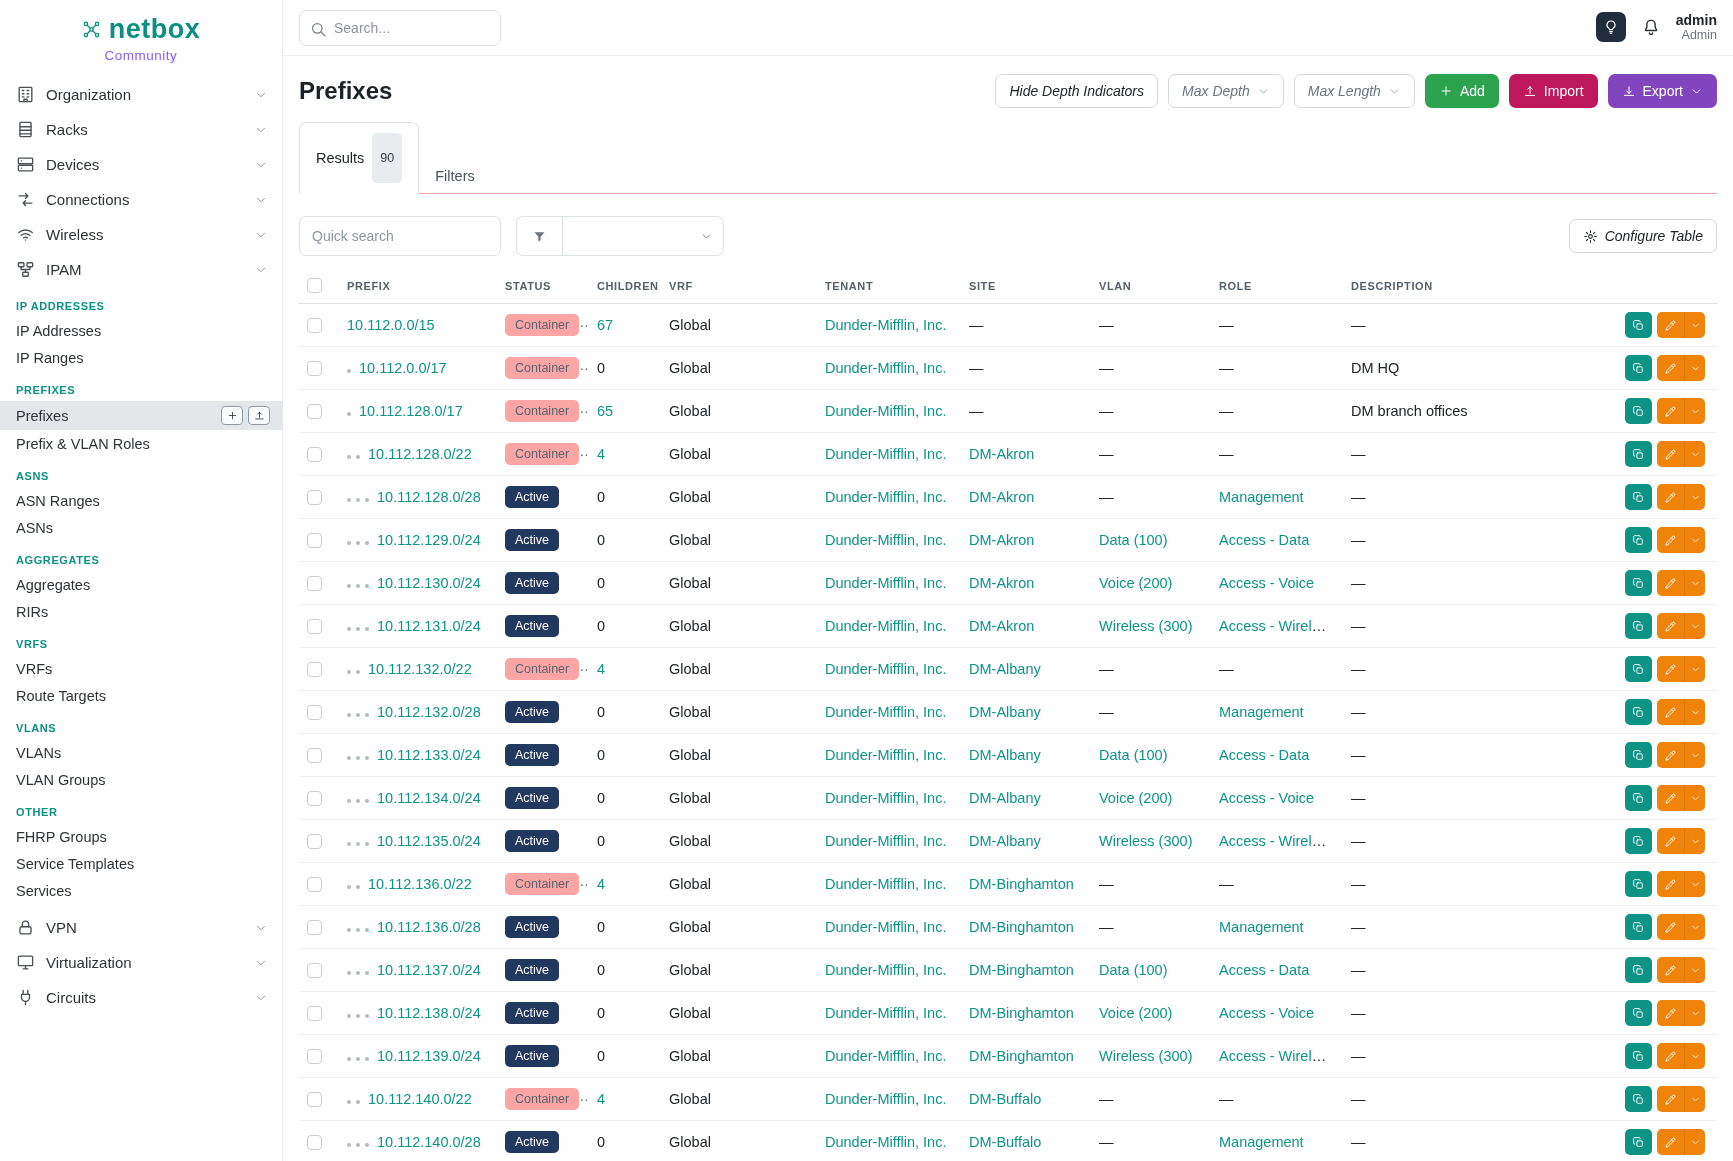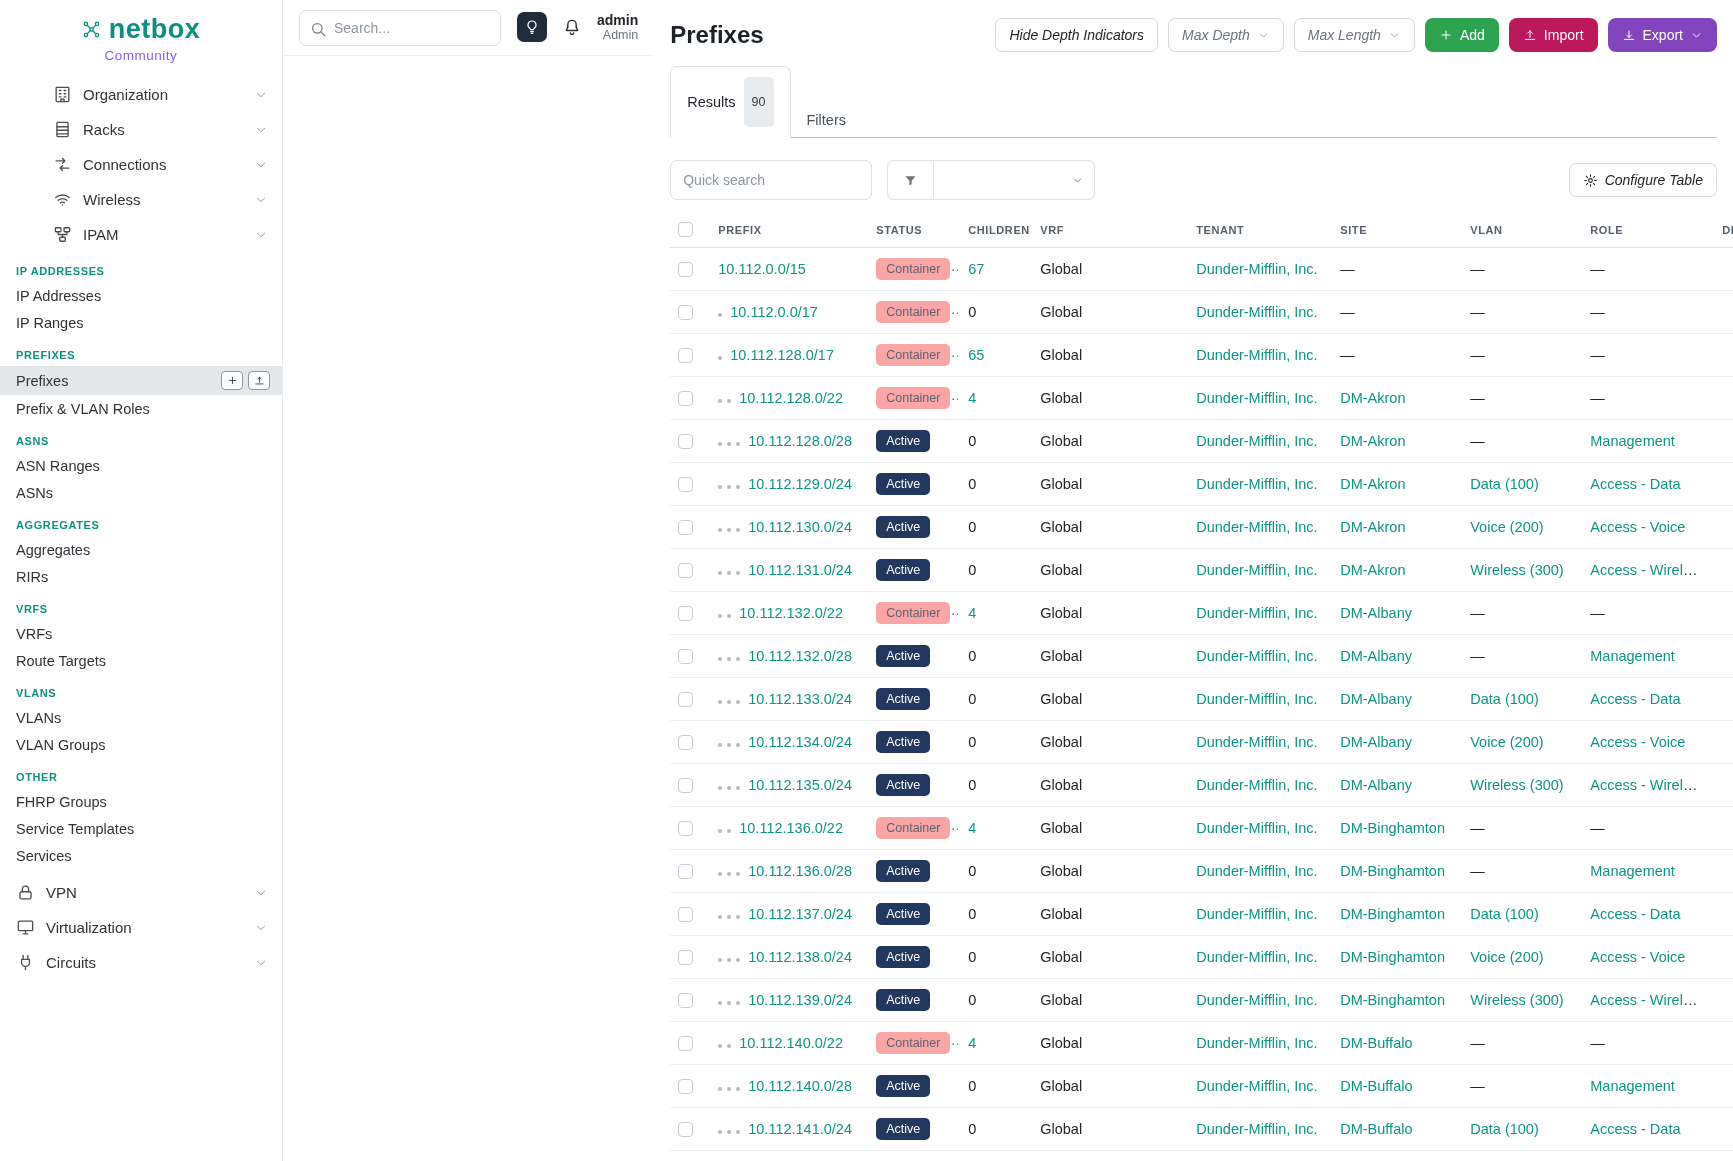--- a/index.html
+++ b/index.html
@@ -15,34 +15,34 @@
   .app { display:flex; height:100%; }
 
   
   .sidebar { width:283px; min-width:283px; border-right:1px solid #e6eaee; overflow:hidden; background:#fff; padding-bottom:10px; }
   .logo-wrap { padding:14px 0 4px; text-align:center; }
   .logo-line { display:flex; align-items:center; justify-content:center; gap:8px; }
   .logo-mark { width:34px; height:34px; color:#0e9384; }
   .brand-name { font-size:27px; font-weight:700; color:#0b8f82; letter-spacing:.5px; }
   .brand-sub { font-size:13.5px; color:#8b5cf6; margin-top:3px; letter-spacing:.5px; }
 
-  .side-menu { margin-top:10px;padding-left:37px; }
+  .side-menu { margin-top:10px; }
   .menu-item { display:flex; align-items:center; gap:11px; padding:8px 14px 8px 16px; font-size:15px; color:#2f3337; cursor:pointer; }
   .menu-item svg.menu-icon { width:19px; height:19px; color:#4a5056; }
   .menu-chevron { margin-left:auto; width:14px !important; height:14px !important; color:#8b939b; }
 
   .section-title { color:#0c9184; font-size:11px; font-weight:700; letter-spacing:.6px; padding:13px 16px 5px; }
   .section-link { display:flex; align-items:center; padding:5px 12px 5px 16px; font-size:14.5px; color:#2f3337; cursor:pointer; min-height:27px; }
   .section-link.active { background:#e3e7ea; }
   .mini-btns { margin-left:auto; display:flex; gap:5px; }
   .mini-btn { width:22px; height:19px; border:1px solid #8f99a3; border-radius:4px; background:#fbfcfd; display:flex; align-items:center; justify-content:center; color:#212529; padding:0; cursor:pointer; }
   .mini-btn svg { width:11px; height:11px; }
 
   
-  .main { flex:1; min-width:0; display:flex; }
+  .main { flex:1; min-width:0; display:flex; flex-direction:column; }
   .topbar { height:56px; display:flex; align-items:center; padding:0 16px; gap:16px; border-bottom:1px solid #eef1f3; }
   .topbar-search { position:relative; width:202px; }
   .topbar-search input { width:100%; height:36px; border:1px solid #dde2e7; border-radius:7px; padding:0 10px 0 34px; font-size:14px; color:#212529; outline:none; font-family:inherit; }
   .topbar-search input::placeholder { color:#8d959d; }
   .search-ic { position:absolute; left:10px; top:10px; width:16px; height:16px; color:#7b838b; }
   .topbar-right { margin-left:auto; display:flex; align-items:center; gap:15px; }
   .bulb-btn { width:30px; height:30px; border:none; border-radius:7px; background:#202c3c; color:#fff; display:flex; align-items:center; justify-content:center; cursor:pointer; }
   .bulb-btn svg { width:16px; height:16px; }
   .bell-btn { background:none; border:none; padding:0; color:#2b3136; cursor:pointer; display:flex; }
   .bell-btn svg { width:20px; height:20px; }
@@ -53,21 +53,21 @@
   .content { flex:1; padding:6px 16px 0; overflow:hidden; }
 
   .page-head { display:flex; align-items:center; margin:12px 0 14px; }
   .page-title { font-size:24px; font-weight:600; color:#1d2228; }
   .head-actions { margin-left:auto; display:flex; align-items:center; gap:10px; }
   .btn { display:inline-flex; align-items:center; gap:7px; font-size:14px; padding:8px 13px; border-radius:7px; border:1px solid transparent; cursor:pointer; font-family:inherit; background:#fff; }
   .btn svg { width:14px; height:14px; }
   .btn-outline { border-color:#d3d9de; color:#212529;font-style:italic; }
   .btn-muted { color:#6b7480; }
   .btn-muted .chev { color:#9aa2aa; }
-  .btn-solid { color:#fff; font-weight:500;border-radius:8px; }
+  .btn-solid { color:#fff; font-weight:500; }
   .btn-green { background:#2ea34f; }
   .btn-teal { background:#be185d; }
   .btn-purple { background:#8345bd; }
   .chev { width:13px !important; height:13px !important; }
 
   .tabs { display:flex; align-items:flex-end; border-bottom:1px solid #fca5a5; margin-top:2px; }
   .tab { padding:10px 16px; font-size:14.5px; color:#49525b; cursor:pointer; display:flex; align-items:center; gap:8px; margin-bottom:-1px; }
   .tab.active { background:#fff; border:1px solid #dee2e6; border-bottom-color:#fff; border-radius:7px 7px 0 0; color:#1d2228; }
   .tab-badge { background:#e9ecef; color:#343a40; border-radius:5px; font-size:12.5px; padding:18px 8px; font-weight:500; }
 
@@ -135,20 +135,31 @@
           <svg viewBox="0 0 24 24" class="icon menu-chevron">
             <path d="M6 9l6 6 6-6"></path>
           </svg>
         </div>
         <div class="menu-item">
           <svg viewBox="0 0 24 24" class="icon menu-icon">
             <rect x="5" y="3" width="14" height="18" rx="1"></rect>
             <path d="M5 8.5h14M5 13h14M5 17.5h14"></path>
           </svg>
           <span class="menu-label">Racks</span>
+          <svg viewBox="0 0 24 24" class="icon menu-chevron">
+            <path d="M6 9l6 6 6-6"></path>
+          </svg>
+        </div>
+        <div class="menu-item">
+          <svg viewBox="0 0 24 24" class="icon menu-icon">
+            <rect x="3" y="4" width="18" height="7" rx="1"></rect>
+            <rect x="3" y="13" width="18" height="7" rx="1"></rect>
+            <path d="M6.8 7.5h.1M6.8 16.5h.1"></path>
+          </svg>
+          <span class="menu-label">Devices</span>
           <svg viewBox="0 0 24 24" class="icon menu-chevron">
             <path d="M6 9l6 6 6-6"></path>
           </svg>
         </div>
         <div class="menu-item">
           <svg viewBox="0 0 24 24" class="icon menu-icon">
             <path d="M4 7.5h11M15 7.5l-3-3M15 7.5l-3 3M20 16.5H9M9 16.5l3-3M9 16.5l3 3"></path>
           </svg>
           <span class="menu-label">Connections</span>
           <svg viewBox="0 0 24 24" class="icon menu-chevron">

